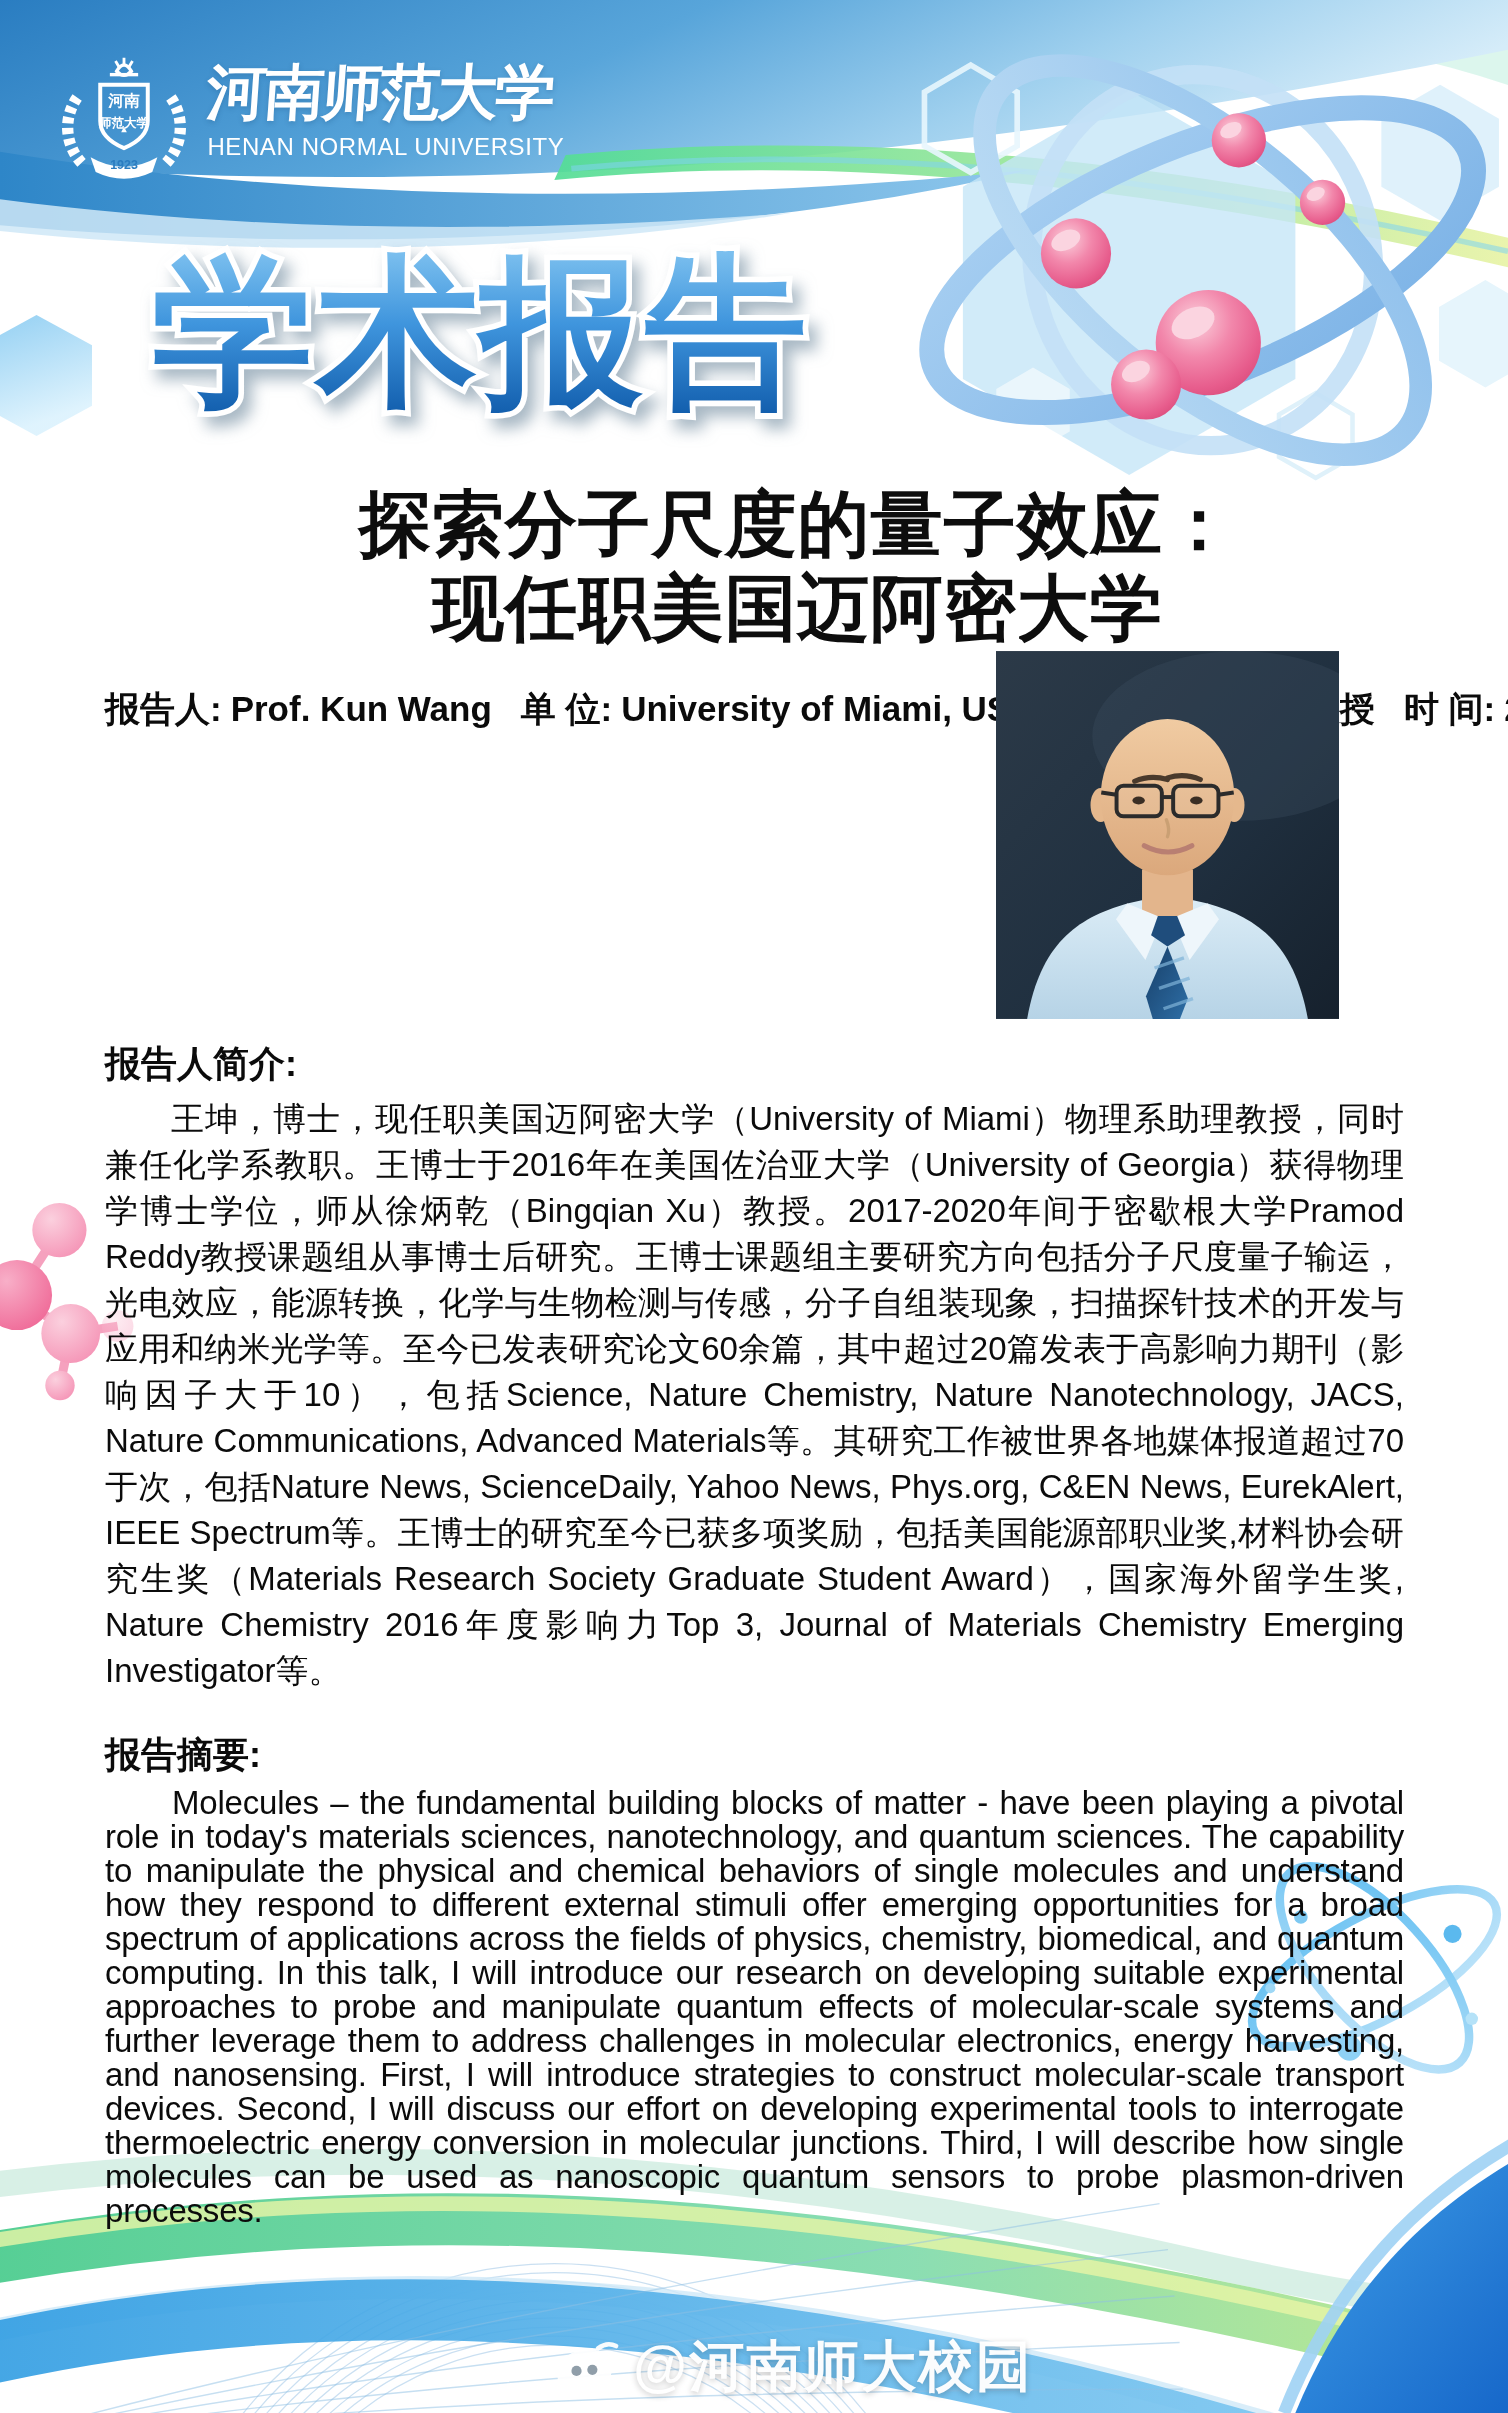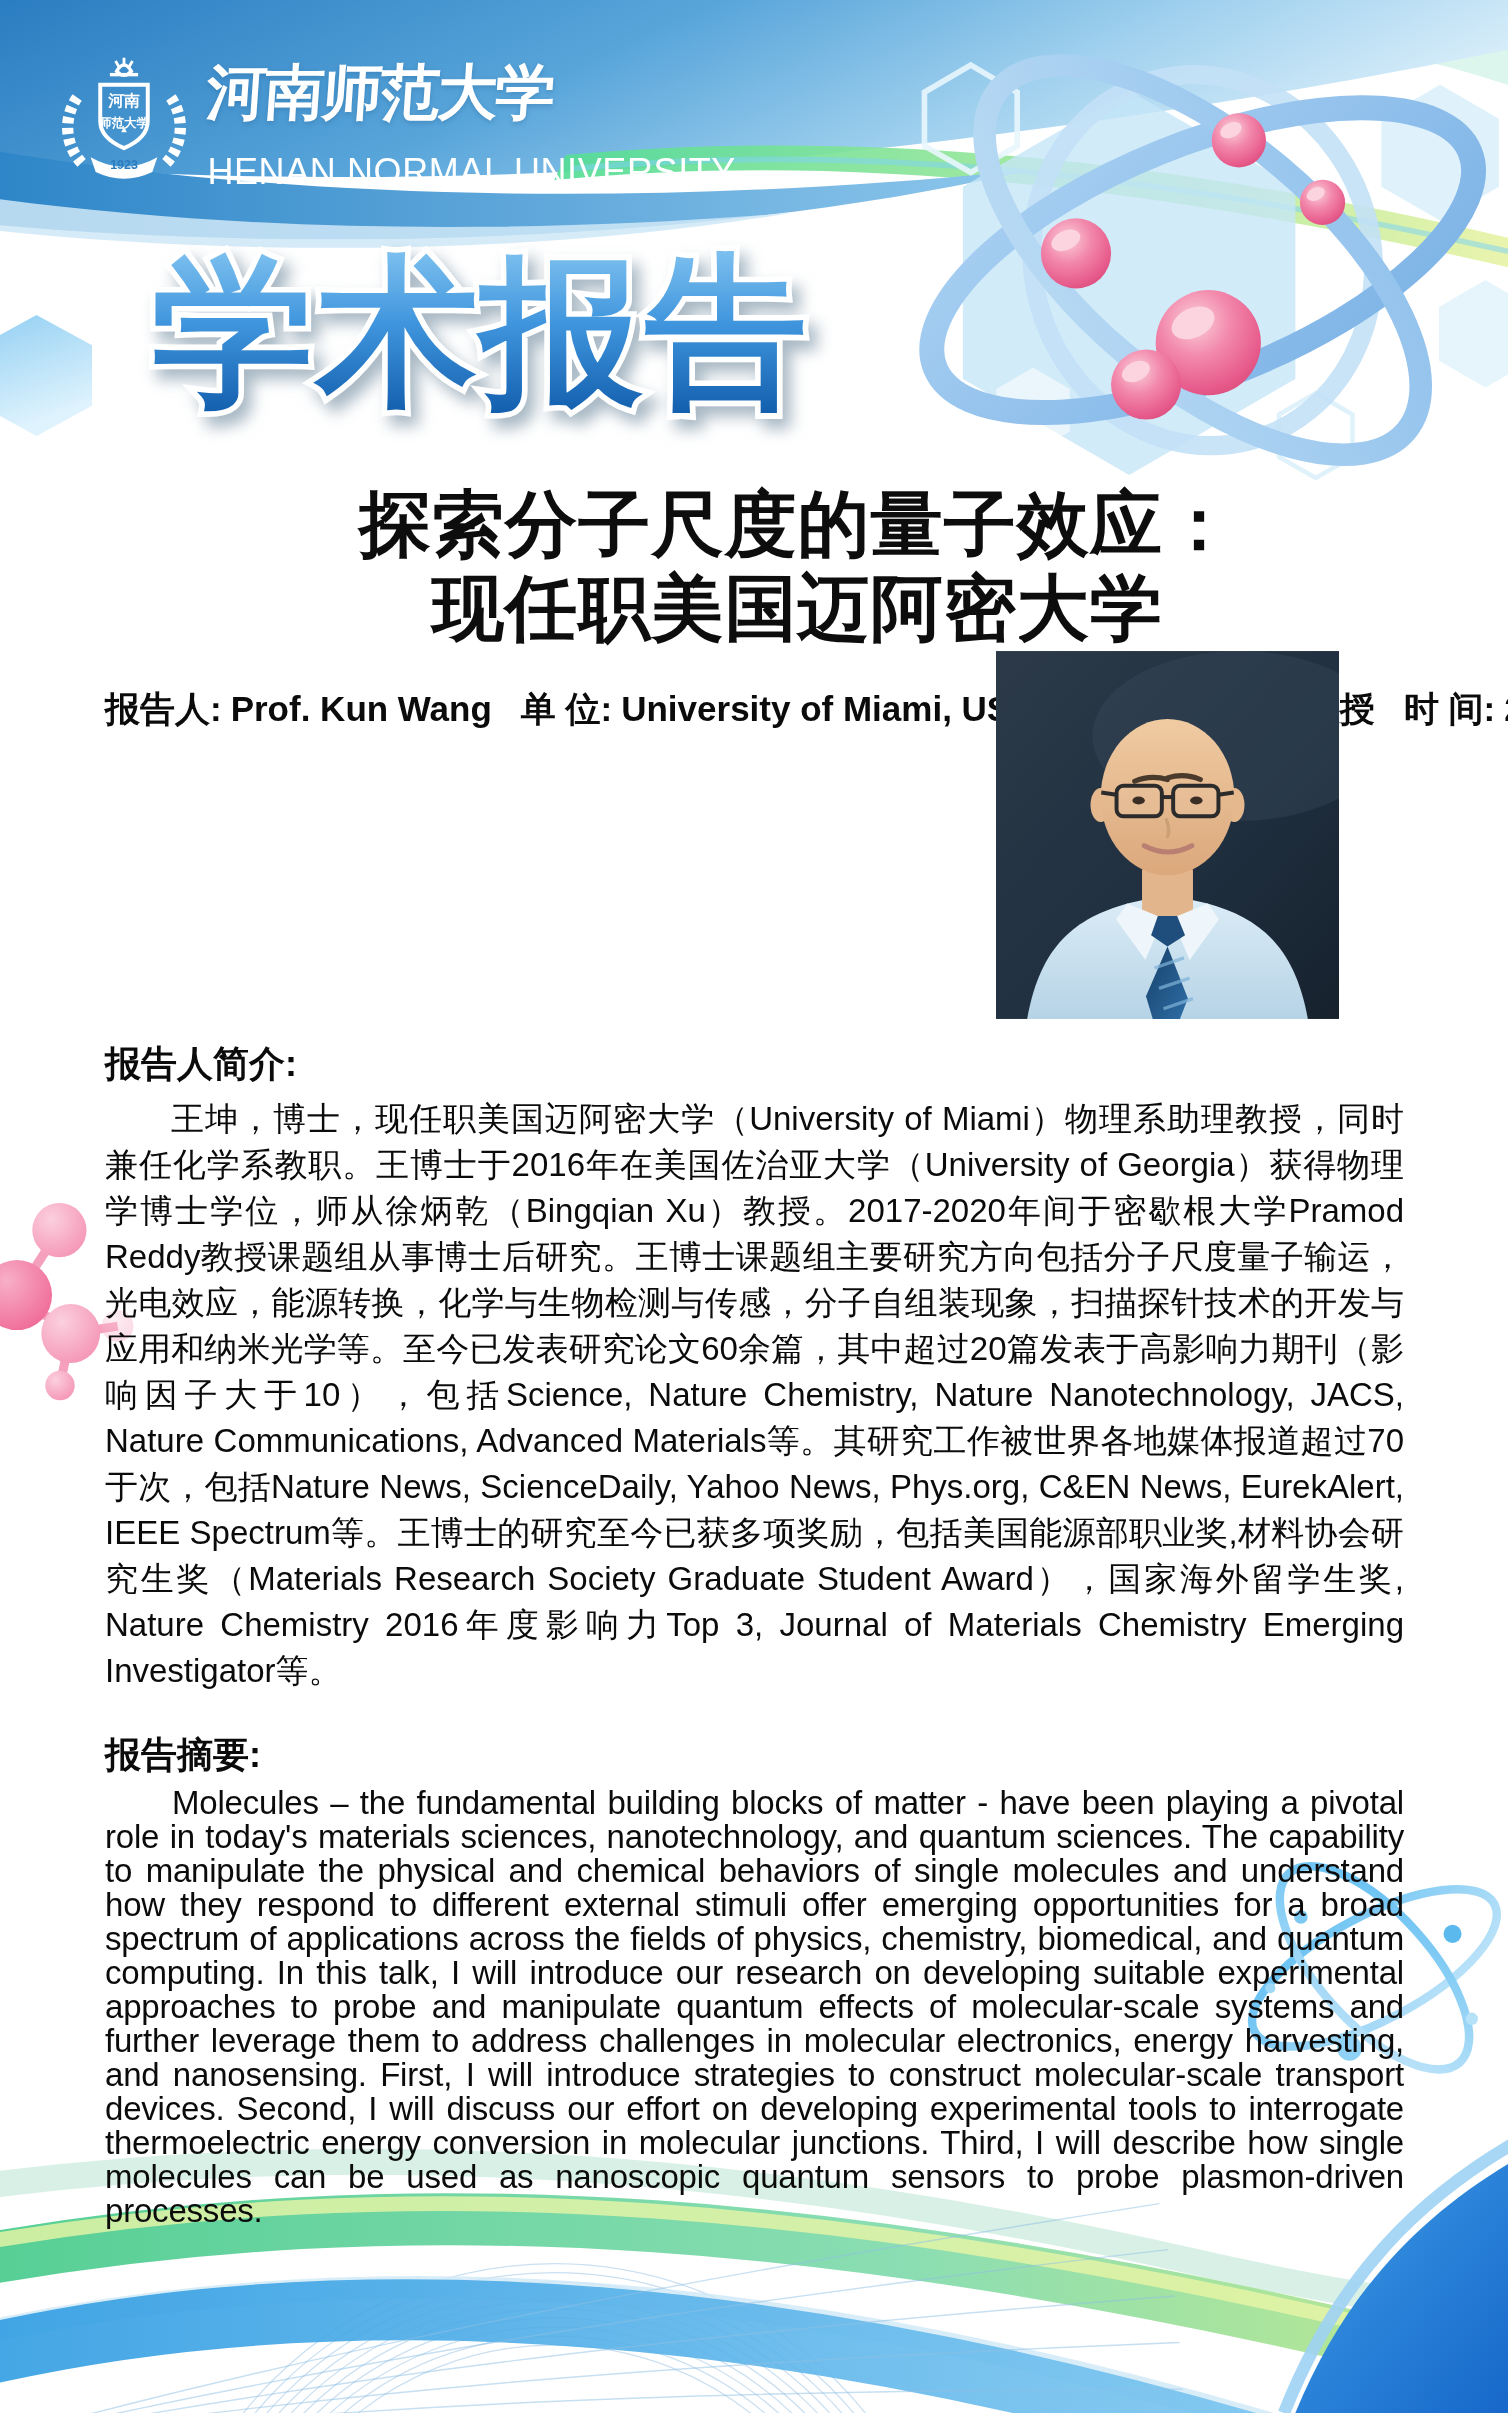--- a/index.html
+++ b/index.html
@@ -8,21 +8,21 @@
     font-family:"Liberation Sans","DejaVu Sans",sans-serif;color:#0b0b0b;
   }
   svg{display:block;}
   
   .header-band{position:absolute;left:0;top:0;width:1508px;height:317px;z-index:1;}
   .brand{position:absolute;left:61px;top:52px;z-index:3;display:flex;align-items:flex-start;}
   .emblem{width:126px;height:129px;}
   .brand-text{margin-left:20.4px;padding-top:3.4px;}
   .uni-cn{font-size:60px;font-weight:700;color:#ffffff;letter-spacing:-2.3px;line-height:1.25;
           transform:skewX(-4deg);text-shadow:0 1.7px 5.7px rgba(20,70,120,.25);}
-  .uni-en{font-size:36px;font-weight:400;color:#ffffff;letter-spacing:0.6px;margin-top:21px;}
+  .uni-en{font-size:24px;font-weight:400;color:#ffffff;letter-spacing:0.6px;margin-top:3px;}
   
   .atom-art{position:absolute;left:886px;top:17px;width:622px;height:475px;z-index:2;}
   .left-hex{position:absolute;left:-19px;top:315px;width:111px;height:121px;z-index:1;
     background:linear-gradient(160deg,#7ec6f0 0%,#d9f1fd 80%);opacity:.85;
     clip-path:polygon(50% 0,100% 25%,100% 75%,50% 100%,0 75%,0 25%);}
   
   .banner{position:absolute;left:152px;top:251px;z-index:4;line-height:1;white-space:nowrap;}
   .banner span{display:block;font-size:162px;font-weight:900;letter-spacing:2.3px;}
   .banner .stroke{position:absolute;left:0;top:0;color:#ffffff;-webkit-text-stroke:11.3px #ffffff;
     filter:drop-shadow(8px 10.2px 7.4px rgba(96,125,148,.55));}
@@ -331,15 +331,25 @@
       <use href="#fanline" transform="rotate(11 -60 760)"></use>
       <use href="#fanline" transform="rotate(13.2 -60 760)"></use>
       <use href="#fanline" transform="rotate(15.4 -60 760)"></use>
       <use href="#fanline" transform="rotate(17.6 -60 760)"></use>
       <use href="#fanline" transform="rotate(19.8 -60 760)"></use>
       <use href="#fanline" transform="rotate(22 -60 760)"></use>
       <use href="#fanline" transform="rotate(24.2 -60 760)"></use>
     </g>
   </svg>
 
+  <div class="watermark">
+    <svg class="watermark-icon" viewBox="0 0 130 106">
+      <path d="M64,22 C96,18 116,38 112,62 C108,88 82,100 58,99 C32,98 14,84 16,62 C18,40 38,25 64,22 Z" fill="#ffffff"></path>
+      <circle cx="50" cy="60" r="9" fill="#8b99a5"></circle>
+      <circle cx="78" cy="58" r="9" fill="#8b99a5"></circle>
+      <path d="M88,20 Q104,8 120,16" stroke="#ffffff" stroke-width="8" fill="none" stroke-linecap="round"></path>
+      <path d="M92,34 Q102,28 112,32" stroke="#ffffff" stroke-width="7" fill="none" stroke-linecap="round"></path>
+    </svg>
+    <span class="watermark-text">@河南师大校园</span>
+  </div>
 
 </div>
 
 
 </body></html>

